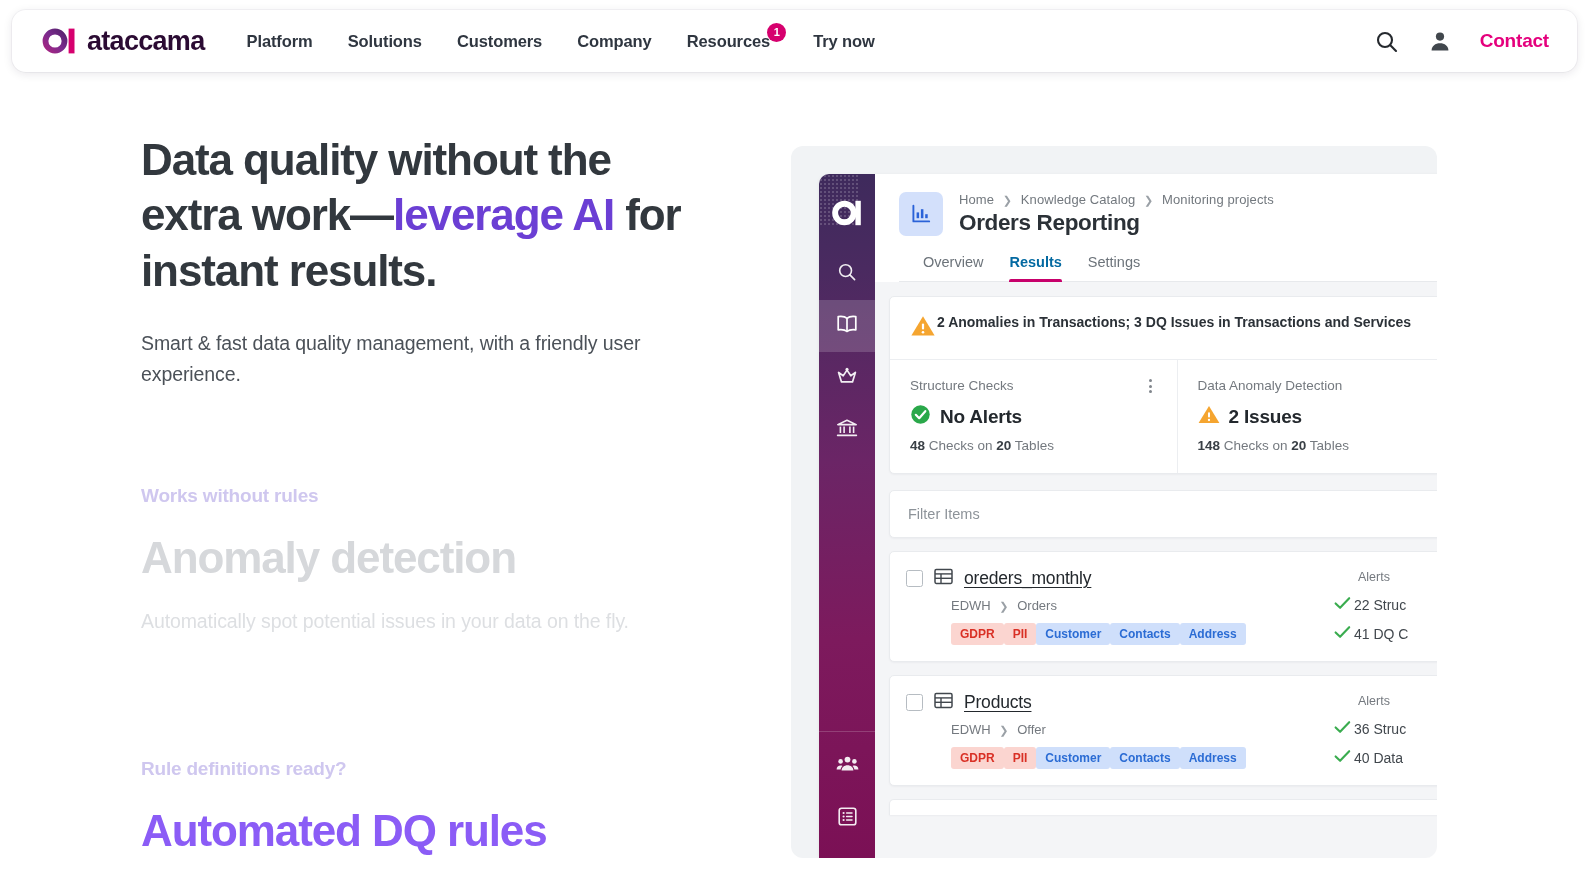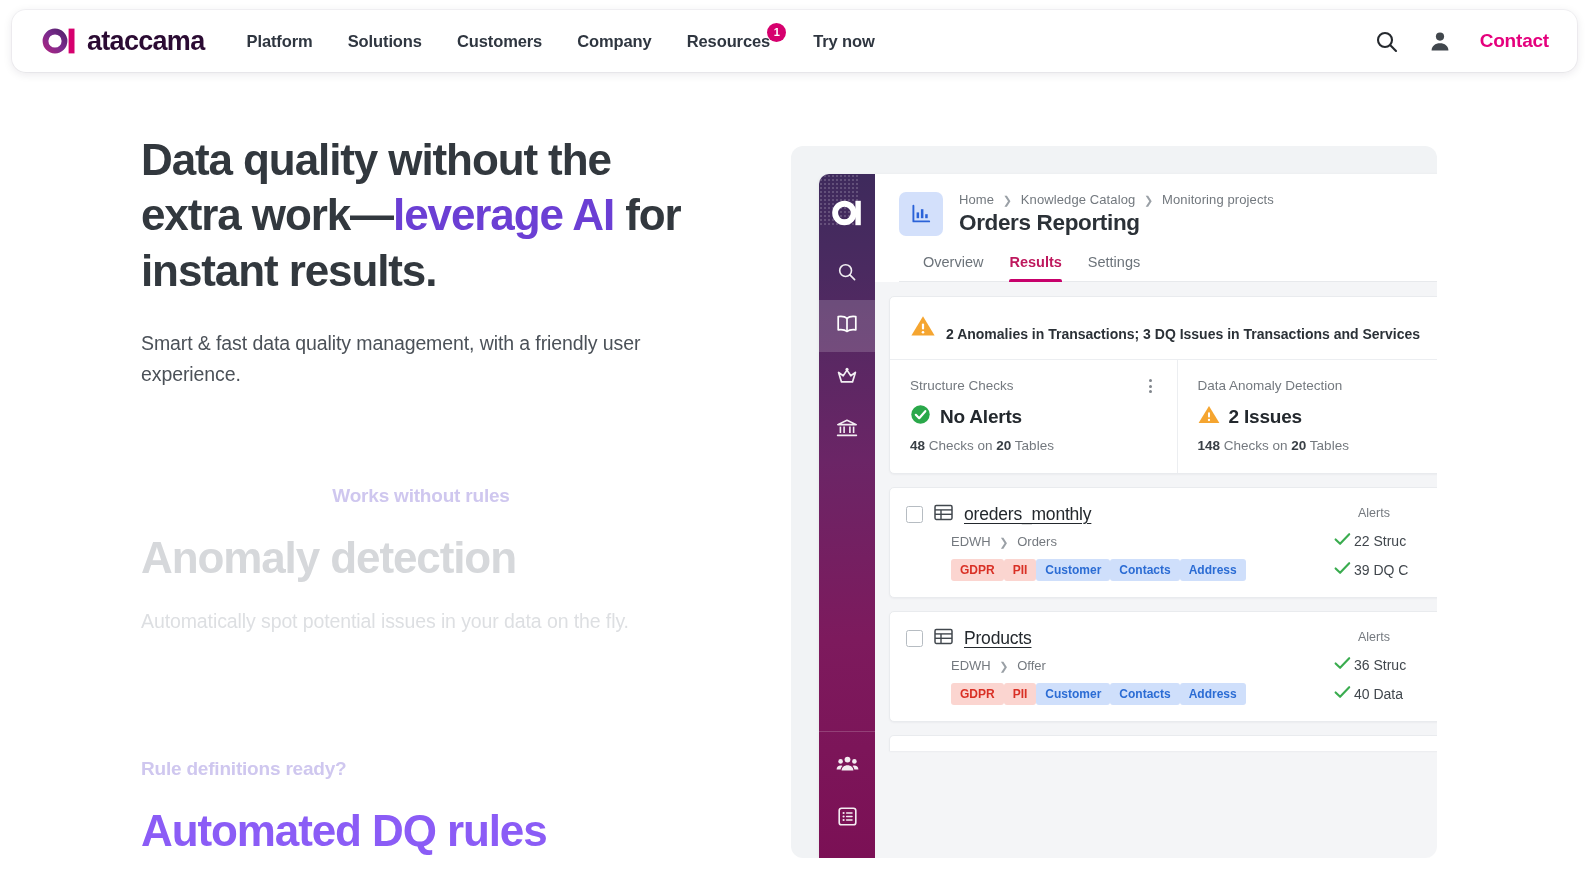--- a/index.html
+++ b/index.html
@@ -62,21 +62,21 @@
     font-size: 19px; font-weight: 700; letter-spacing: -0.2px;
   }
   .feature .ftitle {
     font-size: 44px; font-weight: 700; letter-spacing: -1.1px;
     margin-top: 26px; line-height: 1.12;
   }
   .feature .fdesc {
     font-size: 19.5px; line-height: 1.58; margin-top: 24px; letter-spacing: -0.1px;
   }
   .f1 { top: 485px; }
-  .f1 .eyebrow { color: #cfc7ef; text-align: center; }
+  .f1 .eyebrow { color: #cfc7ef; }
   .f1 .ftitle  { color: #d6d8db; }
   .f1 .fdesc   { color: #dddfe2; }
   .f2 { top: 758px; }
   .f2 .eyebrow { color: #cfc7ef; }
   .f2 .ftitle  { color: #8b5cf6; }
 
   
   .shot-wrap {
     position: absolute; left: 791px; top: 146px;
     width: 646px; height: 712px;
@@ -137,34 +137,34 @@
   .tabs {
     display: flex; align-items: flex-end; gap: 26px;
     padding: 0 0 0 24px; margin-top: 18px;
     border-bottom: 1px solid #e7e9ec;
     background:#fff;
   }
   .tab {
     font-size: 14.5px; color: #6c737a; padding-bottom: 11px; cursor: pointer;
     position: relative; white-space: nowrap;
   }
-  .tab.active { color: #be185d; font-weight: 700; }
+  .tab.active { color: #0369a1; font-weight: 700; }
   .tab.active:after {
     content: ""; position: absolute; left: 0; right: 0; bottom: -1px;
     height: 3px; background: #c7006b; border-radius: 2px 2px 0 0;
   }
 
   .app-body { flex: 1; background: #f4f5f7; padding: 14px 0 0 14px; min-height: 0; }
   .card {
     background: #fff; border-radius: 5px; border: 1px solid #e9ebee;
     box-shadow: 0 1px 2px rgba(20,20,40,.04);
   }
 
   .alert-bar {
-    display: flex; align-items: flex-end; gap: 10px;
+    display: flex; align-items: flex-start; gap: 1px;
     padding: 17px 20px;
   }
   .alert-text { font-size: 14px; font-weight: 700; color: #2b3137; white-space: nowrap; }
 
   .stat-split { display: flex; border-top: 1px solid #eceef1; }
   .stat {
     flex: 1 1 0; min-width: 0; padding: 18px 20px 20px 20px;
     position: relative;
   }
   .stat + .stat { border-left: 1px solid #eceef1; }
@@ -455,20 +455,23 @@
                     </svg>
                   </span>
                   <span class="stat-main-text">2 Issues</span>
                 </div>
                 <div class="stat-sub"><b>148</b><span> Checks on </span><b>20</b><span> Tables</span></div>
               </div>
 
             </div>
           </div>
 
+          <div class="card filter-card">
+            <input class="filter-input" type="text" placeholder="Filter Items" style="">
+          </div>
 
           <div class="card row-card">
             <div class="row-left">
               <div class="row-top">
                 <span class="chk"></span>
                 <span>
                   <svg width="19" height="17" viewBox="0 0 19 17" fill="none">
                     <rect x="1" y="1.6" width="17" height="13.8" rx="1.3" stroke="#41474d" stroke-width="1.5"></rect>
                     <line x1="1" y1="5.9" x2="18" y2="5.9" stroke="#41474d" stroke-width="1.4"></line>
                     <line x1="1" y1="10.3" x2="18" y2="10.3" stroke="#41474d" stroke-width="1.4"></line>
@@ -499,21 +502,21 @@
                     </svg>
                 </span>
                 <span>22 Struc</span>
               </div>
               <div class="alert-line">
                 <span>
                   <svg width="17" height="14" viewBox="0 0 17 14">
                       <polyline points="1.6,7.4 6.1,11.8 15.2,2.2" stroke="#3aac4f" stroke-width="2.1" fill="none" stroke-linecap="round" stroke-linejoin="round"></polyline>
                     </svg>
                 </span>
-                <span>39 DQ C</span>
+                <span>41 DQ C</span>
               </div>
             </div>
           </div>
 
           <div class="card row-card">
             <div class="row-left">
               <div class="row-top">
                 <span class="chk"></span>
                 <span>
                   <svg width="19" height="17" viewBox="0 0 19 17" fill="none">

